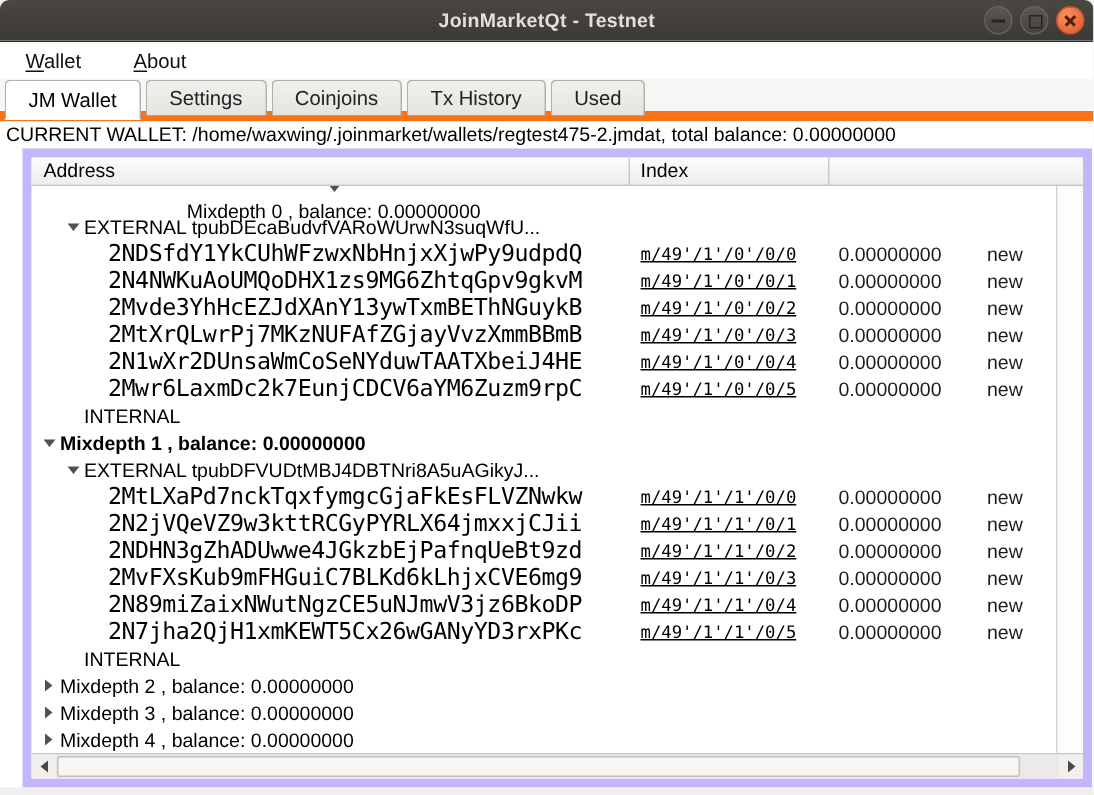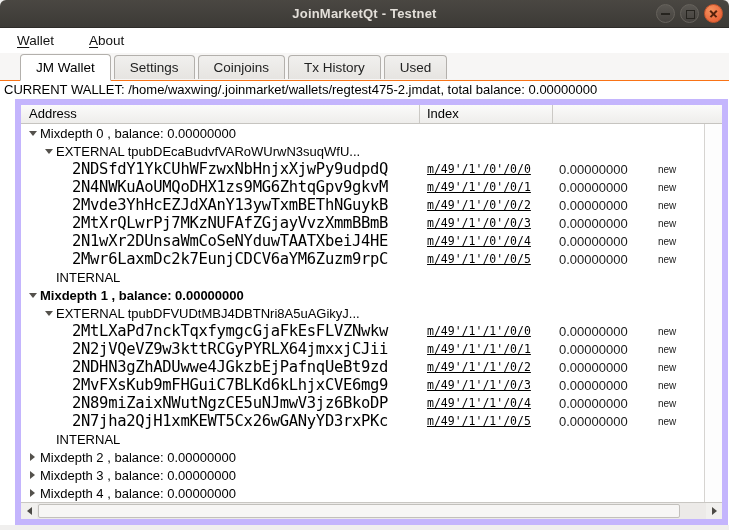--- a/index.html
+++ b/index.html
@@ -69,23 +69,23 @@
   }
   .menu-item {
     padding: 2px 9px 3px 9px; font-size: 13.5px; color: #111;
   }
   .menu-item .mn { text-decoration: underline; text-underline-offset: 2px; }
 
   
   .tabstrip {
     height: 28px; flex: 0 0 28px;
     background: #f7f6f5;
-    display: flex; align-items: center;
-    padding-left: 20px;
-    border-bottom: 1px solid #f97316;
+    display: flex; align-items: flex-start;
+    padding-left: 3px;
+    border-bottom: 7px solid #f97316;
   }
   .tab {
     height: 24px; padding: 0 15px;
     display: flex; align-items: center;
     background: linear-gradient(#f1f0ee, #e6e4e1);
     border: 1px solid #b3b0ac;
     border-bottom: none;
     border-radius: 4px 4px 0 0;
     margin-right: 3px;
     font-size: 13.5px; color: #222;
@@ -164,21 +164,21 @@
   .row-label { font-size: 13px; color: #000; }
   .mono .row-label {
     font-family: "DejaVu Sans Mono", monospace;
     font-size: 15.5px; letter-spacing: -0.3px;
   }
   .cell.c-idx {
     font-family: "DejaVu Sans Mono", monospace;
     font-size: 11.5px; padding-left: 7px; color: #000; text-decoration: underline;
   }
   .cell.c-bal { font-size: 13px; padding-left: 6px; }
-  .cell.c-use { font-size: 10px; padding-left: 5px; }
+  .cell.c-use { font-size: 13px; padding-left: 5px; }
 
   
   .hscroll {
     flex: 0 0 17px; height: 17px;
     background: #f5f4f3;
     border-top: 1px solid #c9c7c3;
     display: flex; align-items: center;
   }
   .hs-btn {
     width: 16px; flex: 0 0 16px; height: 100%;
@@ -262,21 +262,21 @@
     <div class="banner">CURRENT WALLET: /home/waxwing/.joinmarket/wallets/regtest475-2.jmdat, total balance: 0.00000000</div>
 
     <div class="tree">
       <div class="tree-header">
         <div class="hcell c-addr">Address</div>
         <div class="hcell c-idx">Index</div>
       </div>
       <div class="tree-main">
         <div class="tree-body" id="tree-body">
   <div class="tree-row">
-    <div class="cell c-addr" style="padding-left: 4px; flex-basis: 399px; width: 399px;">
+    <div class="cell c-addr" style="padding-left: 4px; flex-basis: 399px; width: 399px; flex-direction: column;">
       <span class="arrow-slot">
                   <span class="tri-open"></span>
                 </span>
       <span class="row-label">Mixdepth 0 , balance: 0.00000000</span>
     </div>
     <div class="cell c-idx"></div>
     <div class="cell c-bal"></div>
     <div class="cell c-use"></div>
   </div>
 

